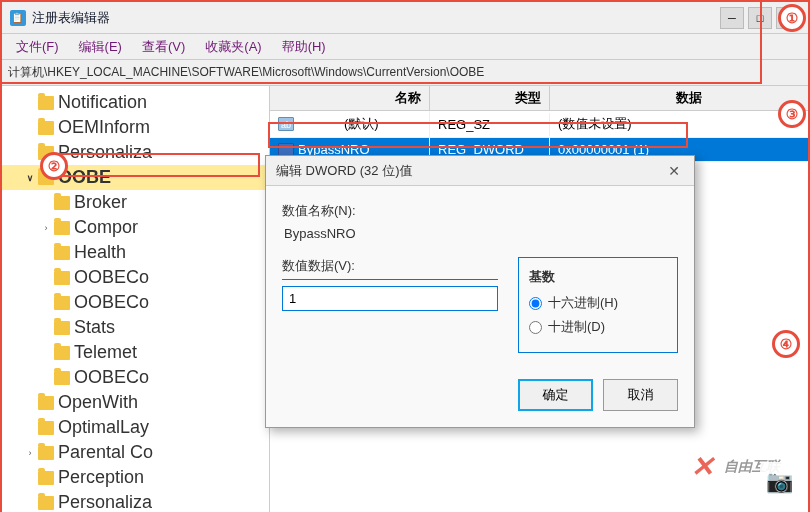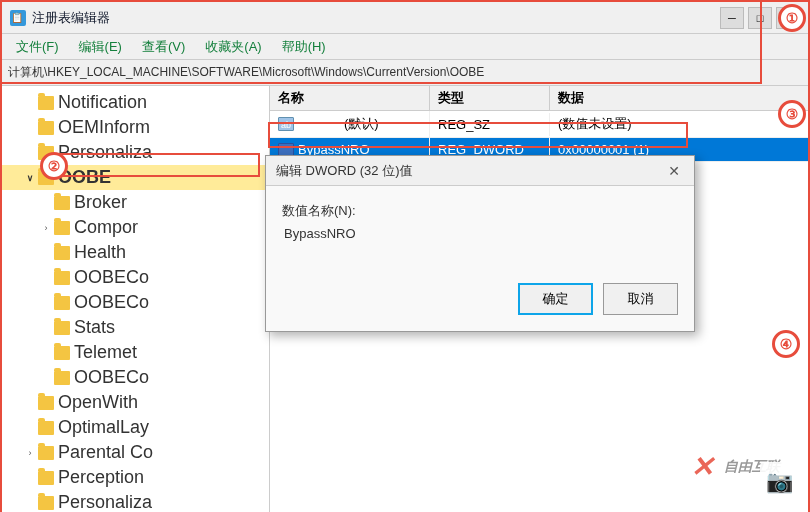--- a/index.html
+++ b/index.html
@@ -62,21 +62,21 @@
       background: #f0f0f0;
       height: 26px;
       display: flex;
       align-items: center;
       padding: 0 4px;
       border-bottom: 1px solid #ccc;
     }
     .menu-item {
       padding: 2px 10px;
       cursor: pointer;
-      color: #15803d;
+      color: #701a75;
       font-size: 13px;
     }
 
     
     .address-bar {
       background: #f0f0f0;
       height: 26px;
       display: flex;
       align-items: center;
       padding: 0 6px;
@@ -141,20 +141,21 @@
       background: white;
       overflow: hidden;
     }
 
     .values-header {
       display: flex;
       background: #f0f0f0;
       border-bottom: 1px solid #ccc;
       font-size: 13px;
       font-weight: bold;
+      text-align: right;
     }
     .values-header-cell {
       padding: 3px 8px;
       border-right: 1px solid #ccc;
       min-width: 120px;
     }
 
     .values-row {
       display: flex;
       align-items: center;
@@ -532,20 +533,39 @@
 
 <div class="dialog">
   <div class="dialog-title-bar">
     <span class="dialog-title-text">编辑 DWORD (32 位)值</span>
     <span class="dialog-close-btn">✕</span>
   </div>
   <div class="dialog-content">
     <div class="dialog-label">数值名称(N):</div>
     <div class="dialog-value-name">BypassNRO</div>
 
+    <div class="dialog-row">
+      <div class="dialog-left">
+        <div class="dialog-data-label">数值数据(V):</div>
+        <div class="dialog-input-wrapper">
+          <input class="dialog-input" type="text" value="1" style="">
+        </div>
+      </div>
+      <div class="dialog-right">
+        <div class="radio-group-title">基数</div>
+        <div class="radio-item">
+          <input type="radio" name="base" checked="" class="radio-input" style="">
+          <span>十六进制(H)</span>
+        </div>
+        <div class="radio-item">
+          <input type="radio" name="base" class="radio-input" style="">
+          <span>十进制(D)</span>
+        </div>
+      </div>
+    </div>
   </div>
   <div class="dialog-buttons">
     <button class="dialog-btn primary">确定</button>
     <button class="dialog-btn">取消</button>
   </div>
 </div>
 
 <div class="annotation-circle" style="top: 4px; right: 4px;">
   <span>①</span>
 </div>

